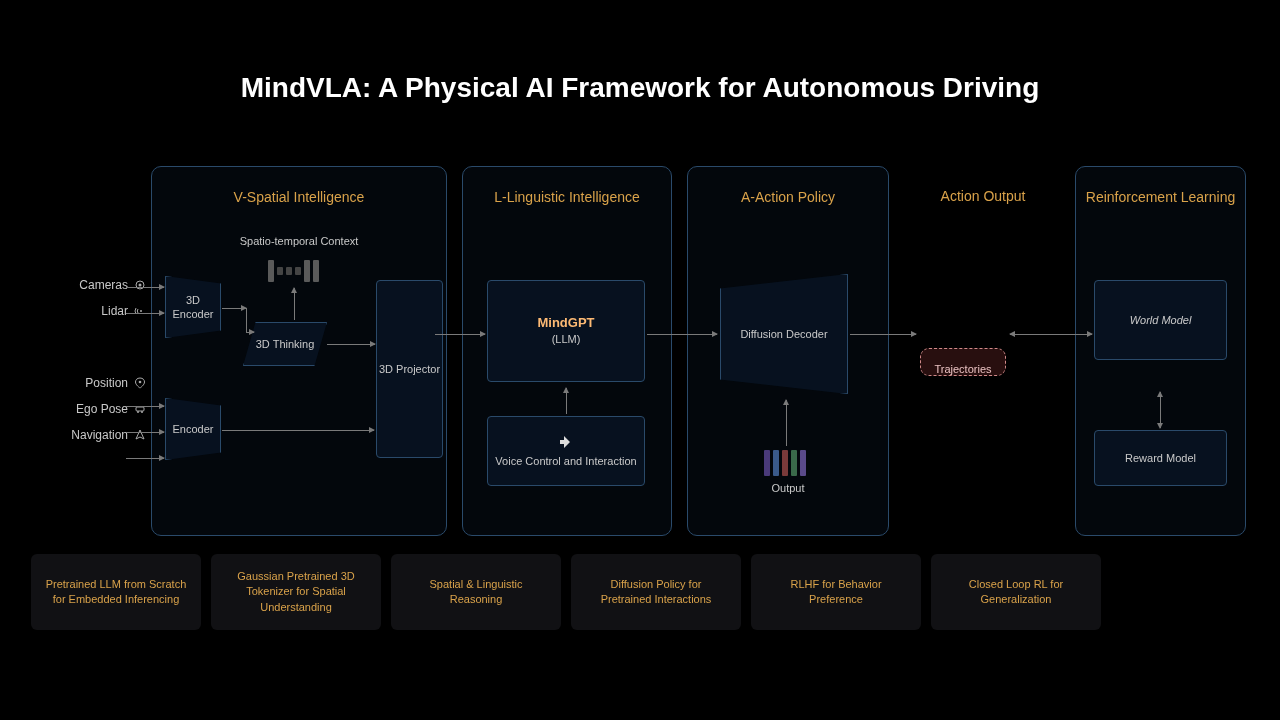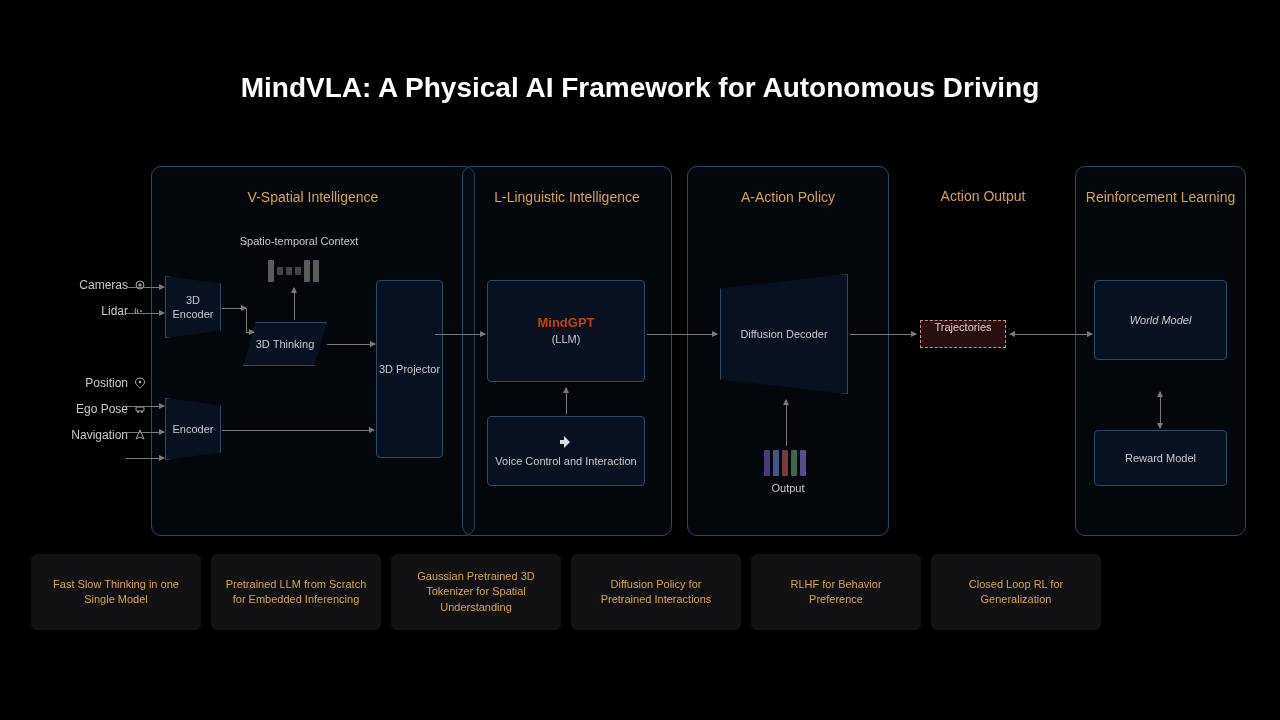--- a/index.html
+++ b/index.html
@@ -5,40 +5,40 @@
 * { margin:0; padding:0; box-sizing:border-box; }
 body { width:1280px; height:720px; background:#000; font-family:Arial,Helvetica,sans-serif; color:#c9c9c9; position:relative; overflow:hidden; }
 .title { position:absolute; width:100%; text-align:center; top:72px; font-size:28px; font-weight:600; color:#fff; }
 .inputs { position:absolute; left:31px; top:274px; width:115px; font-size:12px; }
 .input-row { display:flex; justify-content:flex-end; align-items:center; height:22px; margin-bottom:4px; }
 .input-row span { margin-right:6px; }
 .icon { width:12px; height:12px; display:inline-block; }
 .inputs .gap { height:46px; }
 .module { position:absolute; border:1px solid #2a4a6a; border-radius:10px; background:rgba(10,22,40,0.3); }
 .mod-title { text-align:center; font-size:14px; color:#d9a24a; padding-top:22px; }
-.vspatial { left:151px; top:166px; width:324px; height:370px; }
+.vspatial { left:151px; top:166px; width:296px; height:370px; }
 .linguistic { left:462px; top:166px; width:210px; height:370px; }
 .action { left:687px; top:166px; width:202px; height:370px; }
 .rl { left:1075px; top:166px; width:171px; height:370px; }
 .output-title { position:absolute; left:900px; top:188px; width:166px; text-align:center; font-size:14px; color:#d9a24a; }
 .block { position:absolute; background:rgba(10,25,45,0.6); border:1px solid #2a4a6a; border-radius:4px; display:flex; flex-direction:column; align-items:center; justify-content:center; font-size:11px; text-align:center; line-height:1.3; }
 .sub-label { position:absolute; font-size:11px; text-align:center; color:#c9c9c9; }
 .feature-cards { position:absolute; left:31px; top:554px; display:flex; gap:10px; }
 .fcard { width:170px; height:76px; background:rgba(20,20,24,0.85); border-radius:6px; display:flex; align-items:center; justify-content:center; text-align:center; font-size:11px; color:#d9a24a; padding:8px 14px; line-height:1.4; }
 .arrow { position:absolute; background:#7a7a7a; height:1px; }
 .arrow::after { content:''; position:absolute; right:-1px; top:-3px; border-left:6px solid #7a7a7a; border-top:3.5px solid transparent; border-bottom:3.5px solid transparent; }
 .arrow.bi::before { content:''; position:absolute; left:-1px; top:-3px; border-right:6px solid #7a7a7a; border-top:3.5px solid transparent; border-bottom:3.5px solid transparent; }
 .varrow { position:absolute; background:#7a7a7a; width:1px; }
 .varrow::after { content:''; position:absolute; top:-1px; left:-3px; border-bottom:6px solid #7a7a7a; border-left:3.5px solid transparent; border-right:3.5px solid transparent; }
 .varrow.bi::before { content:''; position:absolute; bottom:-1px; left:-3px; border-top:6px solid #7a7a7a; border-left:3.5px solid transparent; border-right:3.5px solid transparent; }
 .trapezoid { position:absolute; background:rgba(10,25,45,0.6); border:1px solid #2a4a6a; display:flex; align-items:center; justify-content:center; font-size:11px; text-align:center; line-height:1.3; }
 .trap-right { clip-path:polygon(0 0, 100% 12%, 100% 88%, 0 100%); }
 .trap-left { clip-path:polygon(0 12%, 100% 0, 100% 100%, 0 88%); }
 .parallelogram { clip-path:polygon(15% 0, 100% 0, 85% 100%, 0 100%); }
-.traj { position:absolute; border:1.5px dashed #d08a8a; background:rgba(80,30,30,0.5); border-radius:0; font-size:11px; display:flex; align-items:flex-start; justify-content:center; color:#e8c0c0; }
+.traj { position:absolute; border:1.5px dashed #d08a8a; background:rgba(80,30,30,0.5); border-radius:9px; font-size:11px; display:flex; align-items:flex-end; justify-content:center; color:#e8c0c0;margin-top:28px; }
 .noise-bars { position:absolute; display:flex; gap:3px; }
 .noise-bars div { width:6px; height:26px; border-radius:1px; }
 .ctx-bars { position:absolute; display:flex; gap:3px; align-items:flex-end; }
 .ctx-bars div { width:6px; background:#5a5a5a; border-radius:1px; }
 </style>
 </head>
 <body>
 
 <div class="title">MindVLA: A Physical AI Framework for Autonomous Driving</div>
 
@@ -111,21 +111,21 @@
 <div class="ctx-bars" style="left:268px; top:260px;">
   <div style="height:22px;"></div>
     <div style="height:8px; align-self:center; background:#444;"></div>
     <div style="height:8px; align-self:center; background:#444;"></div>
     <div style="height:8px; align-self:center; background:#444;"></div>
     <div style="height:22px;"></div>
     <div style="height:22px;"></div>
 </div>
 
 <div class="block" style="left:487px; top:280px; width:158px; height:102px;">
-  <span style="color:#c2410c; font-weight:600; font-size:13px;">MindGPT</span>
+  <span style="color:#fdba74; font-weight:600; font-size:13px;">MindGPT</span>
   <span>(LLM)</span>
 </div>
 <div class="block" style="left:487px; top:416px; width:158px; height:70px;">
   <svg width="16" height="16" viewBox="0 0 16 16" style="margin-bottom:4px;">
       <path d="M2 6 L6 6 L6 2 L12 8 L6 14 L6 10 L2 10 Z" fill="#ddd"></path>
     </svg>
   <span>Voice Control and Interaction</span>
 </div>
 
 <div class="trapezoid trap-left" style="left:720px; top:274px; width:128px; height:120px;">
@@ -165,19 +165,19 @@
 <div class="arrow" style="left:647px; top:334px; width:70px;"></div>
 <div class="arrow" style="left:850px; top:334px; width:66px;"></div>
 <div class="arrow bi" style="left:1010px; top:334px; width:82px;"></div>
 
 <div class="varrow" style="left:294px; top:288px; height:32px;"></div>
 <div class="varrow" style="left:566px; top:388px; height:26px;"></div>
 <div class="varrow" style="left:786px; top:400px; height:46px;"></div>
 <div class="varrow bi" style="left:1160px; top:392px; height:36px;"></div>
 
 <div class="feature-cards">
-  <div class="fcard">Fast Slow Thinking in one Single Model</div>
   <div class="fcard">Pretrained LLM from Scratch for Embedded Inferencing</div>
   <div class="fcard">Gaussian Pretrained 3D Tokenizer for Spatial Understanding</div>
+  <div class="fcard">Spatial &amp; Linguistic Reasoning</div>
   <div class="fcard">Diffusion Policy for Pretrained Interactions</div>
   <div class="fcard">RLHF for Behavior Preference</div>
   <div class="fcard">Closed Loop RL for Generalization</div>
 </div>
 
 </body></html>

